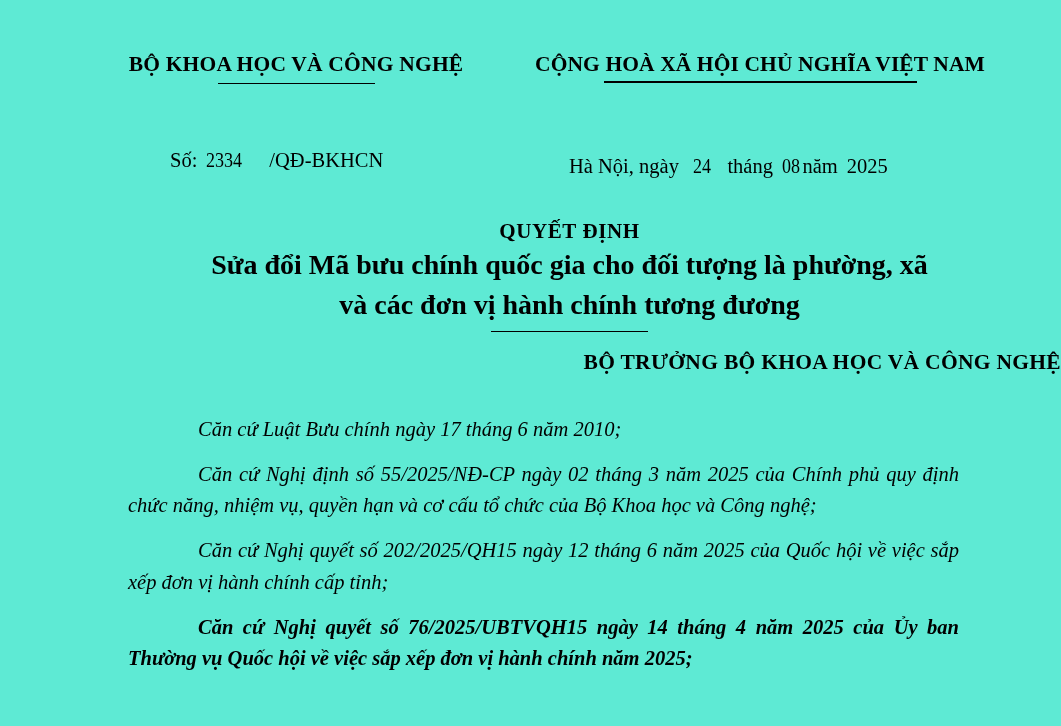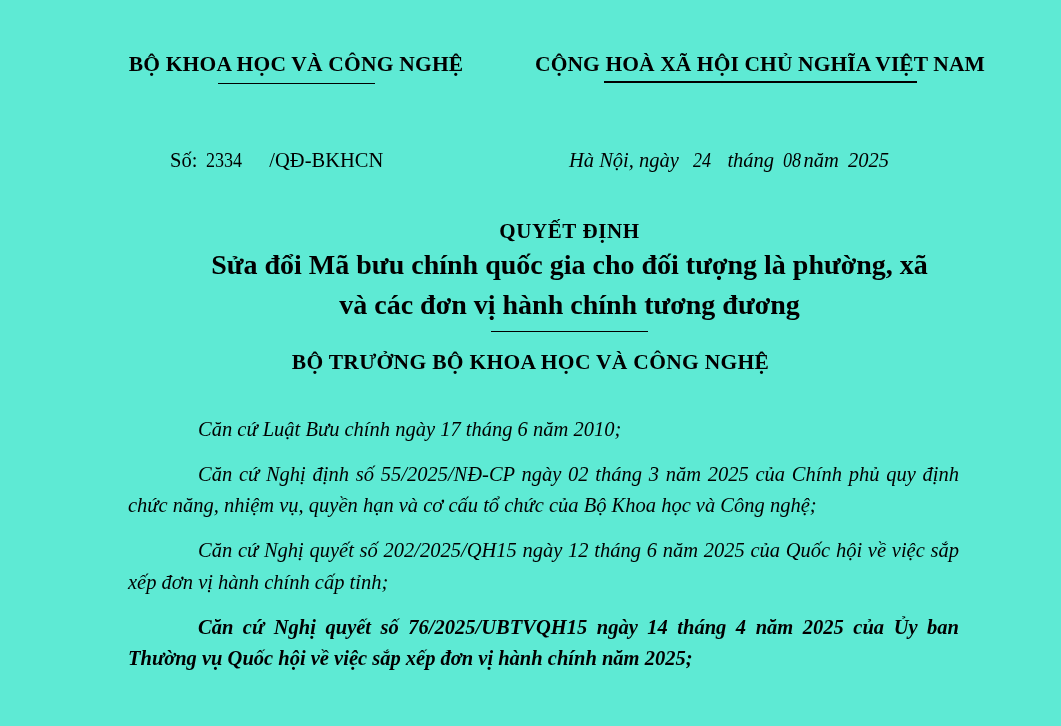--- a/index.html
+++ b/index.html
@@ -93,22 +93,21 @@
   }
   .doc-number {
     position: absolute;
     left: 170px;
     top: 0;
     white-space: nowrap;
   }
   .doc-place-date {
     position: absolute;
     left: 569px;
-    top: 0;
-    font-style: italic;
+    top: 6px;
     white-space: nowrap;
   }
   
   .filled {
     display: inline-block;
     transform: scaleX(0.88);
     transform-origin: left center;
   }
   .gap-sm { display: inline-block; width: 9px; }
   .gap-md { display: inline-block; width: 14px; }
@@ -135,21 +134,21 @@
     line-height: 1.32;
     margin-top: 3px;
   }
 
   
   .issuer {
     position: absolute;
     top: 350px;
     left: 0;
     width: 1061px;
-    text-align: center;
+    text-align: right;
     font-size: 21.5px;
     font-weight: bold;
     letter-spacing: 0.3px;
     white-space: nowrap;
   }
 
   
   .body-text {
     position: absolute;
     top: 414px;

